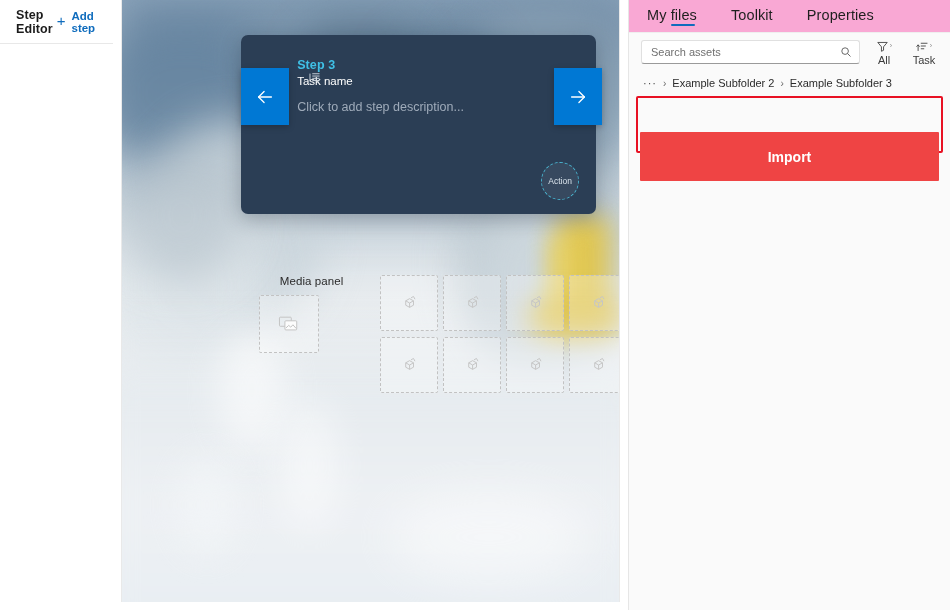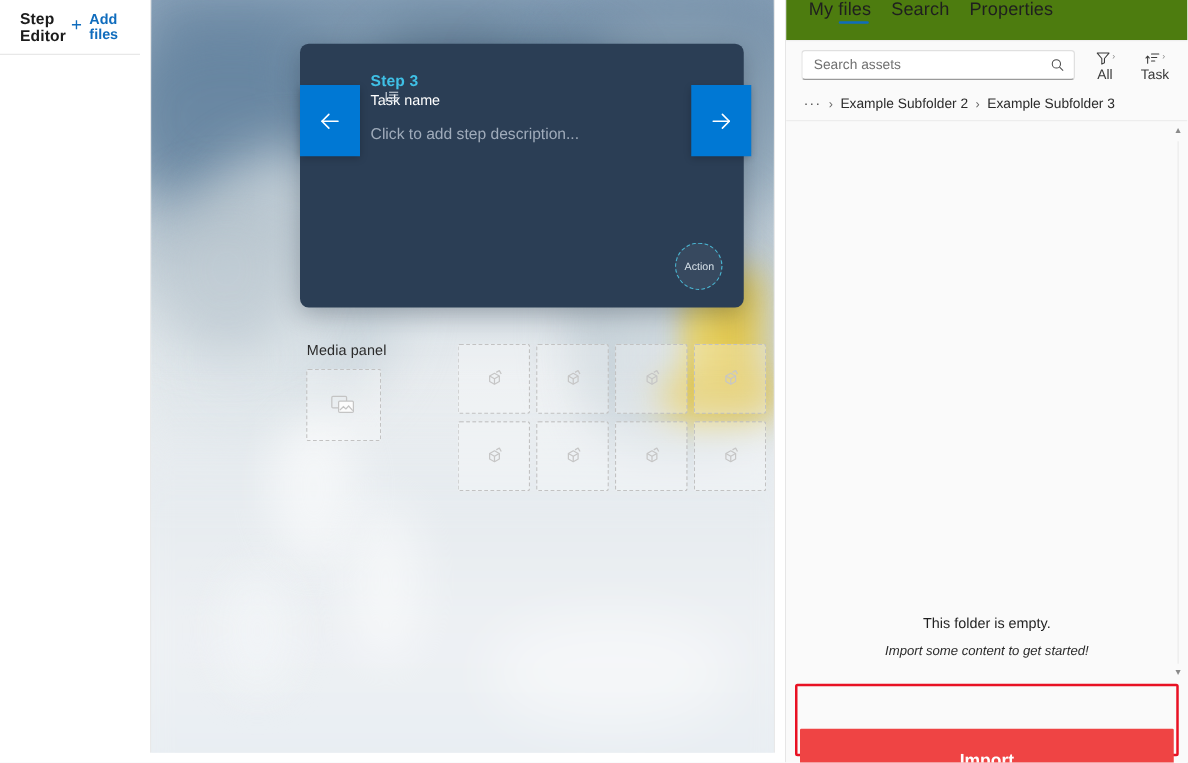--- a/index.html
+++ b/index.html
@@ -76,21 +76,21 @@
   }
   #b-light1 { left:95px; top:330px; width:70px; height:120px; background:#ffffff; opacity:.55; filter: blur(17px); border-radius:50%; }
   #b-light2 { left:160px; top:400px; width:55px; height:130px; background:#ffffff; opacity:.5; filter: blur(18px); border-radius:50%; }
   #b-light3 { left:55px; top:455px; width:60px; height:100px; background:#f4f7f9; opacity:.6; filter: blur(16px); border-radius:50%; }
   #b-light4 { right:30px; bottom:20px; width:200px; height:90px; background:#ffffff; opacity:.45; filter: blur(22px); border-radius:50%; }
   #b-grey1 { left:0px; top:150px; width:120px; height:130px; background:#aebcc6; opacity:.55; filter: blur(20px); }
 
   
   #step-card {
     position: absolute; left: 119px; top: 35px;
-    width: 355px; height: 211px;
+    width: 355px; height: 179px;
     background: #2b3e55;
     border-radius: 7px;
     box-shadow: 0 5px 20px rgba(18,30,45,.30);
   }
   #card-head { display:flex; align-items:flex-start; padding: 23px 0 0 56px; }
   #list-icon { position:absolute; left:68px; top:36px; width:13px; height:13px; }
   #step-title-wrap { display:flex; flex-direction:column; gap:2px; }
   #step-number { color:#3fc0e6; font-size:12.5px; font-weight:700; letter-spacing:.1px; line-height:14px; }
   #task-name { color:#ffffff; font-size:11.5px; font-weight:400; line-height:14px; }
   #step-description {
@@ -108,41 +108,41 @@
   }
   .nav-btn {
     position:absolute; top: 33px; width:48px; height:57px;
     background:#0078d4; display:flex; align-items:center; justify-content:center;
     cursor:pointer; box-shadow: 0 2px 6px rgba(0,0,0,.22);
   }
   #nav-prev { left: 0px; }
   #nav-next { left: 313px; }
 
   
-  #assets-row { position:absolute; left:124px; top:275px; display:flex; gap:16px; }
+  #assets-row { position:absolute; left:137px; top:275px; display:flex; gap:16px;text-align:center; }
   .asset-group-label {
     font-size:11.5px; color:#2a2a2a; margin-bottom:8px; letter-spacing:.1px;
   }
   #media-group { width:105px; }
   .slot {
     border:1px dashed #c2c2c2; border-radius:2px;
     background: rgba(255,255,255,.30);
     display:flex; align-items:center; justify-content:center;
   }
   #media-slot { width:60px; height:58px; }
   #parts-grid { display:grid; grid-template-columns: repeat(4, 58px); grid-auto-rows: 56px; gap: 6px 5px; }
   .part-slot { width:58px; height:56px; }
 
   
   #right-pane {
     width: 321px; height: 610px; background:#fafafa;
     display:flex; flex-direction:column; position:relative;
   }
-  #tabs { height:32px; flex:0 0 32px; display:flex; align-items:flex-start; gap:16px;
-          padding-left:18px; background:#4d7c0f; }
+  #tabs { height:32px; flex:0 0 32px; display:flex; align-items:center; gap:34px;
+          padding-left:18px; background:#f9a8d4; }
   .tab { font-size:14.5px; color:#1f1f1f; cursor:pointer; position:relative;
          padding-bottom:3px; letter-spacing:.1px; }
   .tab.active::after {
     content:""; position:absolute; left:24px; right:2px; bottom:0;
     height:2px; background:#0f6cbd; border-radius:2px;
   }
   #toolbar {
     height:38px; flex:0 0 38px; display:flex; align-items:center;
     background:#fafafa; padding: 0 10px 0 12px; gap:8px;
     border-top:1px solid #efefef;
@@ -204,21 +204,21 @@
 <body>
 
 <div id="app">
 
   <div id="left-pane">
 
     <div id="editor-header">
       <span id="editor-title">Step Editor</span>
       <div id="add-step-btn">
         <span class="plus">+</span>
-        <span>Add files</span>
+        <span>Add step</span>
       </div>
     </div>
 
     <div id="stage">
 
       <div id="bg">
         <div class="bg-layer" id="bg-base"></div>
         <div class="bg-layer" id="bg-topband"></div>
         <div class="bg-layer blob" id="b1"></div>
         <div class="bg-layer blob" id="b4"></div>
@@ -385,21 +385,21 @@
         </div>
 
       </div>
     </div>
   </div>
 
   <div id="right-pane">
 
     <div id="tabs">
       <div class="tab active">My files</div>
-      <div class="tab">Search</div>
+      <div class="tab">Toolkit</div>
       <div class="tab">Properties</div>
     </div>
 
     <div id="toolbar">
       <div id="search-box">
         <input id="search-input" type="text" placeholder="Search assets" style="">
         <svg width="12" height="12" viewBox="0 0 16 16">
           <g fill="none" stroke="#4a4a4a" stroke-width="1.1">
             <circle cx="6.8" cy="6.8" r="4.4"></circle>
               <path d="M10.2 10.2L14 14"></path>
@@ -435,27 +435,18 @@
     </div>
 
     <div id="breadcrumb">
       <span id="ellipsis-crumb" class="crumb">···</span>
       <span class="crumb-sep">›</span>
       <span class="crumb">Example Subfolder 2</span>
       <span class="crumb-sep">›</span>
       <span class="crumb">Example Subfolder 3</span>
     </div>
 
-    <div id="file-list">
-      <div id="scrollbar">
-        <div id="sb-track"></div>
-        <span class="sb-arrow">▲</span>
-        <span class="sb-arrow">▼</span>
-      </div>
-      <div id="empty-title">This folder is empty.</div>
-      <div id="empty-sub">Import some content to get started!</div>
-    </div>
 
     <div id="import-wrap">
       <button id="import-btn">Import</button>
     </div>
   </div>
 </div>
 
 </body></html>

